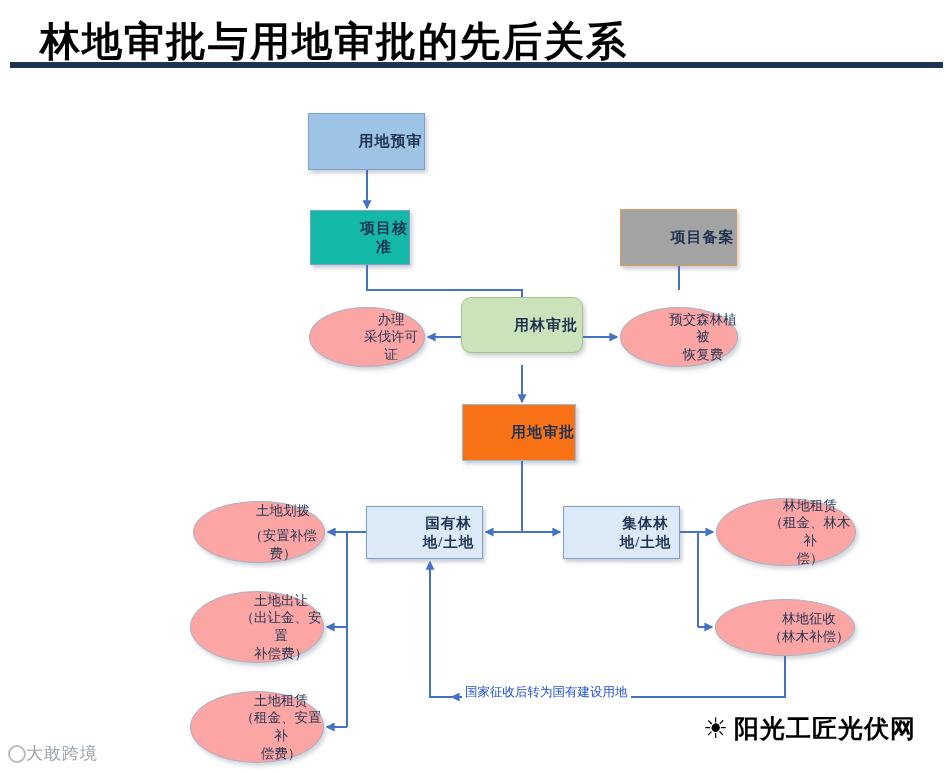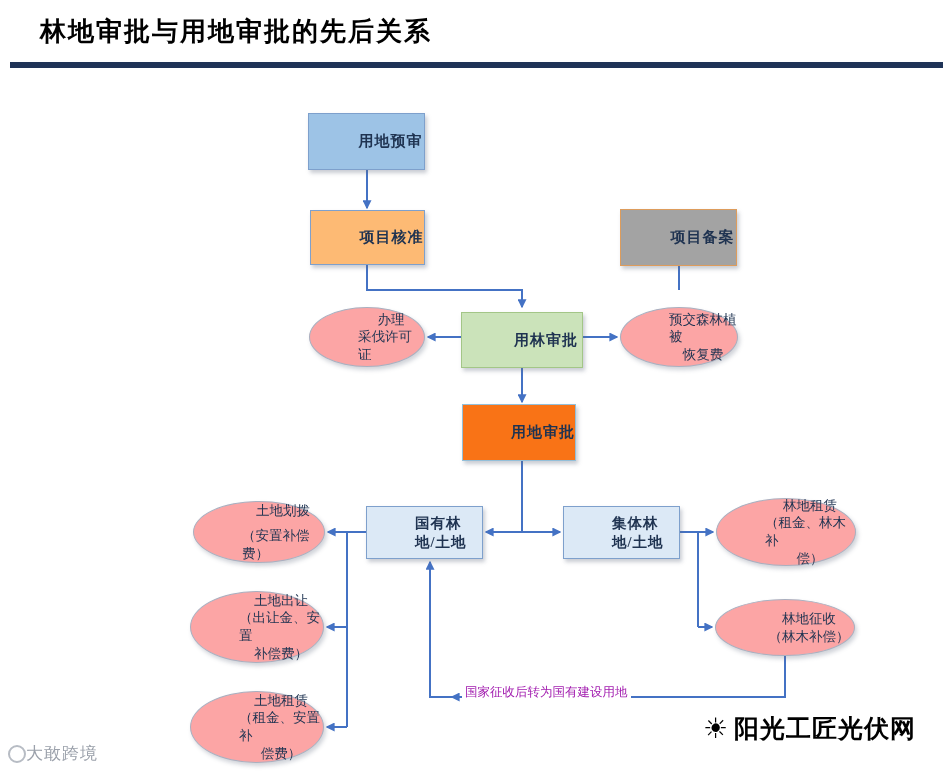--- a/index.html
+++ b/index.html
@@ -1,49 +1,49 @@
 <!DOCTYPE html>
 <html><head>
 <meta charset="utf-8">
 <style>
   html,body{margin:0;padding:0;background:#ffffff;}
   #stage{position:relative;width:945px;height:774px;background:#ffffff;overflow:hidden;
          font-family:"Liberation Sans",sans-serif;}
   
-  #title{position:absolute;left:40px;top:14px;font-size:26px;font-weight:800;color:#000;
+  #title{position:absolute;left:40px;top:14px;font-size:40px;font-weight:800;color:#000;
          letter-spacing:2px;font-family:"Liberation Sans",sans-serif;}
   #title-rule{position:absolute;left:10px;top:62px;width:933px;height:6px;background:#1F3357;}
   
   #wires{position:absolute;left:0;top:0;width:945px;height:774px;z-index:1;}
   .edge{stroke:#4472C4;stroke-width:2;fill:none;}
   
   .node{position:absolute;display:flex;flex-direction:column;align-items:center;justify-content:center;
-        text-align:left;color:#1F3351;z-index:2;box-sizing:border-box;
+        text-align:center;color:#1F3351;z-index:2;box-sizing:border-box;
         font-family:"Liberation Serif",serif;padding-left:48px;}
   .rect{border:1px solid #7EA0CC;box-shadow:2px 3px 4px rgba(100,110,130,.35);
         font-size:15px;font-weight:600;letter-spacing:1px;}
   .ell{border:1px solid #A9B0C0;border-radius:50%;background:#fca5a5;
        box-shadow:2px 3px 4px rgba(100,110,130,.30);font-size:13.5px;line-height:1.3;}
   #n-yushen {left:308px;top:113px;width:117px;height:57px;background:#9DC3E6;}
-  #n-hezhun {left:310px;top:210px;width:115px;height:55px;background:#fdba74;font-family:Liberation Serif, serif;}
+  #n-hezhun {left:310px;top:210px;width:100px;height:55px;background:#14b8a6;font-family:Liberation Serif, serif;}
   #n-beian  {left:620px;top:209px;width:117px;height:57px;background:#a3a3a3;border-color:#DD9C5C;}
-  #n-yonglin{left:461px;top:312px;width:122px;height:56px;background:#CBE3BA;border-color:#A3C687;}
+  #n-yonglin{left:461px;top:297px;width:122px;height:56px;background:#CBE3BA;border-color:#A3C687;border-radius:10px;}
   #n-yongdi {left:462px;top:404px;width:114px;height:57px;background:#f97316;border-color:#93BFD9;}
   #n-guoyou {left:366px;top:506px;width:117px;height:53px;background:#DCE9F6;font-size:14.5px;}
   #n-jiti   {left:563px;top:506px;width:117px;height:53px;background:#DCE9F6;font-size:14.5px;}
   #e-banli   {left:309px;top:307px;width:116px;height:60px;}
   #e-yujiao  {left:620px;top:307px;width:118px;height:60px;}
   #e-huabo   {left:193px;top:501px;width:132px;height:62px;gap:8px;}
   #e-churang {left:190px;top:591px;width:134px;height:72px;}
   #e-tzulin  {left:190px;top:691px;width:134px;height:72px;}
   #e-lzulin  {left:716px;top:498px;width:140px;height:68px;}
   #e-zhengshou{left:715px;top:599px;width:140px;height:57px;}
   
   #edge-label{position:absolute;left:462px;top:684px;z-index:3;background:#ffffff;
-              padding:0 3px;font-size:12.5px;color:#a21caf;font-family:"Liberation Serif",serif;}
+              padding:0 3px;font-size:12.5px;color:#1d4ed8;font-family:"Liberation Serif",serif;}
   
   #brand{position:absolute;left:703px;top:712px;display:flex;align-items:center;gap:6px;z-index:3;}
   #brand .sun{font-size:28px;line-height:1;color:#000;}
   #brand .brand-text{font-size:25px;font-weight:800;color:#000;letter-spacing:1px;}
   
   #watermark{position:absolute;left:8px;top:742px;display:flex;align-items:center;
              color:#9BA1AB;z-index:3;}
   #watermark .wm-logo{width:14px;height:14px;border:2px solid #B7BCC4;border-radius:50%;
                       display:inline-block;}
   #watermark .wm-text{font-size:17px;letter-spacing:1px;}

